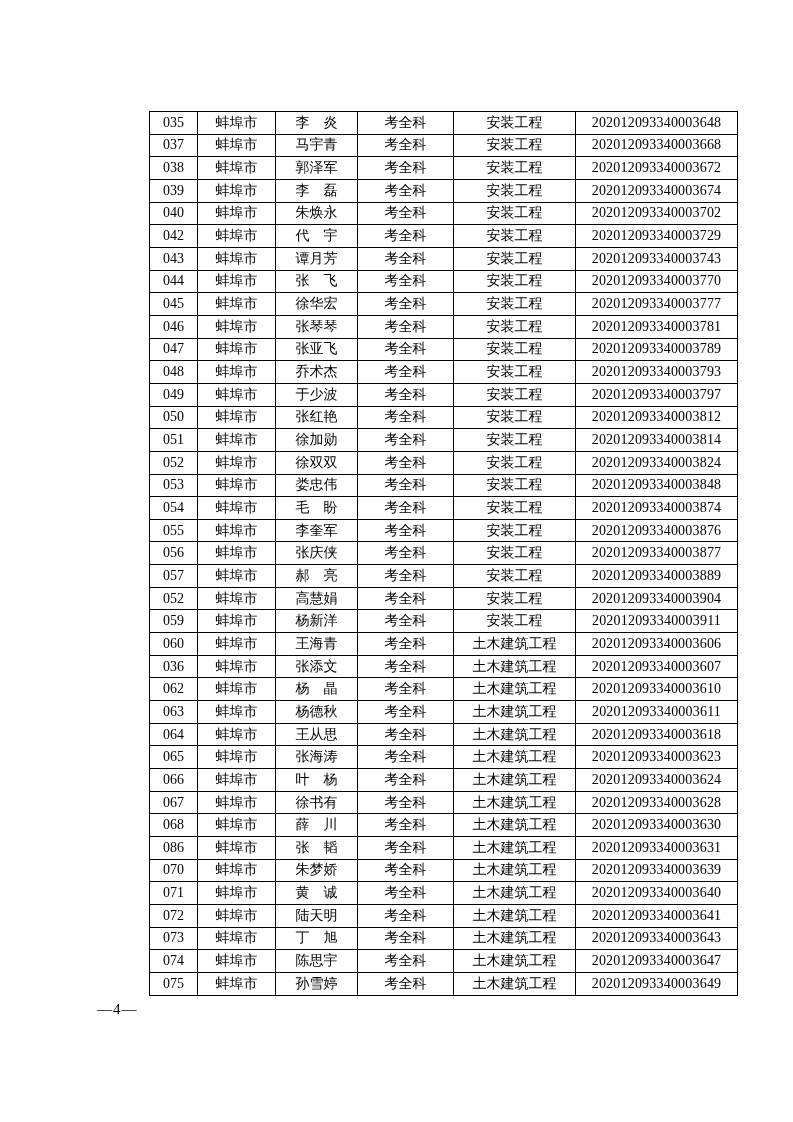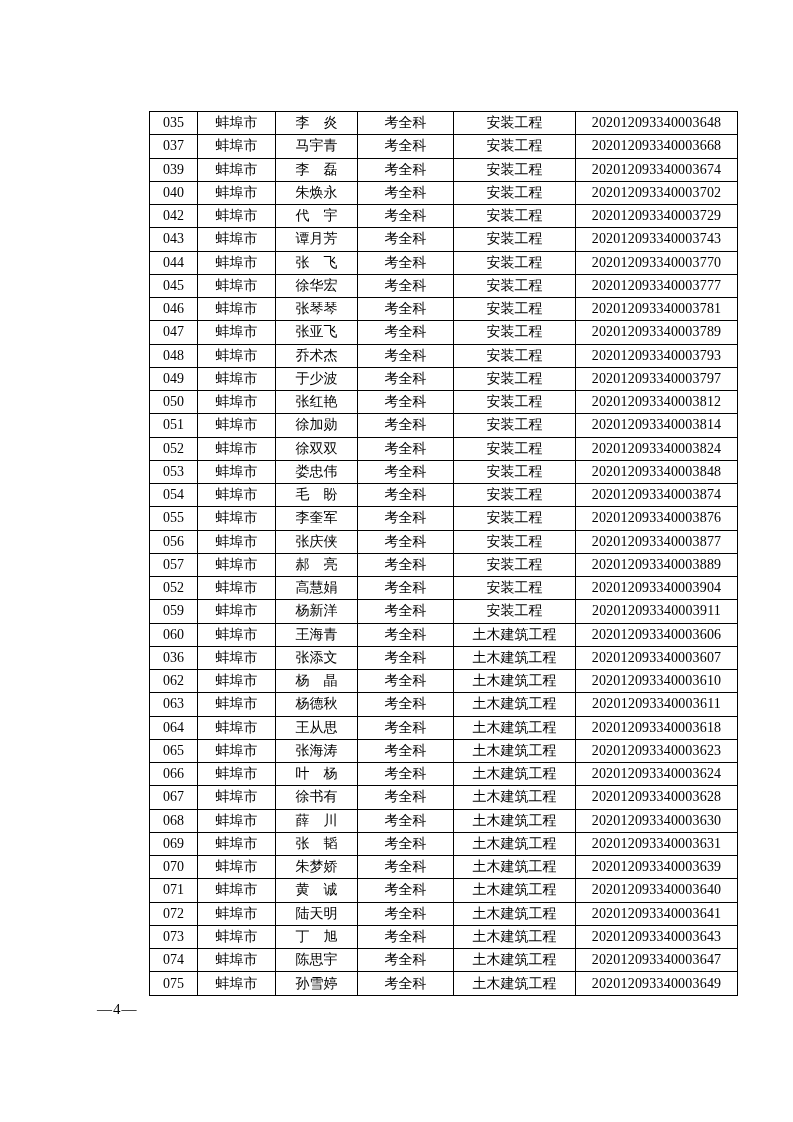--- a/index.html
+++ b/index.html
@@ -75,20 +75,28 @@
 
         <tr>
           <td class="col-seq">037</td>
           <td class="col-city">蚌埠市</td>
           <td class="col-name">马宇青</td>
           <td class="col-exam">考全科</td>
           <td class="col-major">安装工程</td>
           <td class="col-regno">202012093340003668</td>
         </tr>
 
+        <tr>
+          <td class="col-seq">038</td>
+          <td class="col-city">蚌埠市</td>
+          <td class="col-name">郭泽军</td>
+          <td class="col-exam">考全科</td>
+          <td class="col-major">安装工程</td>
+          <td class="col-regno">202012093340003672</td>
+        </tr>
 
         <tr>
           <td class="col-seq">039</td>
           <td class="col-city">蚌埠市</td>
           <td class="col-name">李　磊</td>
           <td class="col-exam">考全科</td>
           <td class="col-major">安装工程</td>
           <td class="col-regno">202012093340003674</td>
         </tr>
 
@@ -339,21 +347,21 @@
         <tr>
           <td class="col-seq">068</td>
           <td class="col-city">蚌埠市</td>
           <td class="col-name">薛　川</td>
           <td class="col-exam">考全科</td>
           <td class="col-major">土木建筑工程</td>
           <td class="col-regno">202012093340003630</td>
         </tr>
 
         <tr>
-          <td class="col-seq">069</td>
+          <td class="col-seq">086</td>
           <td class="col-city">蚌埠市</td>
           <td class="col-name">张　韬</td>
           <td class="col-exam">考全科</td>
           <td class="col-major">土木建筑工程</td>
           <td class="col-regno">202012093340003631</td>
         </tr>
 
         <tr>
           <td class="col-seq">070</td>
           <td class="col-city">蚌埠市</td>

